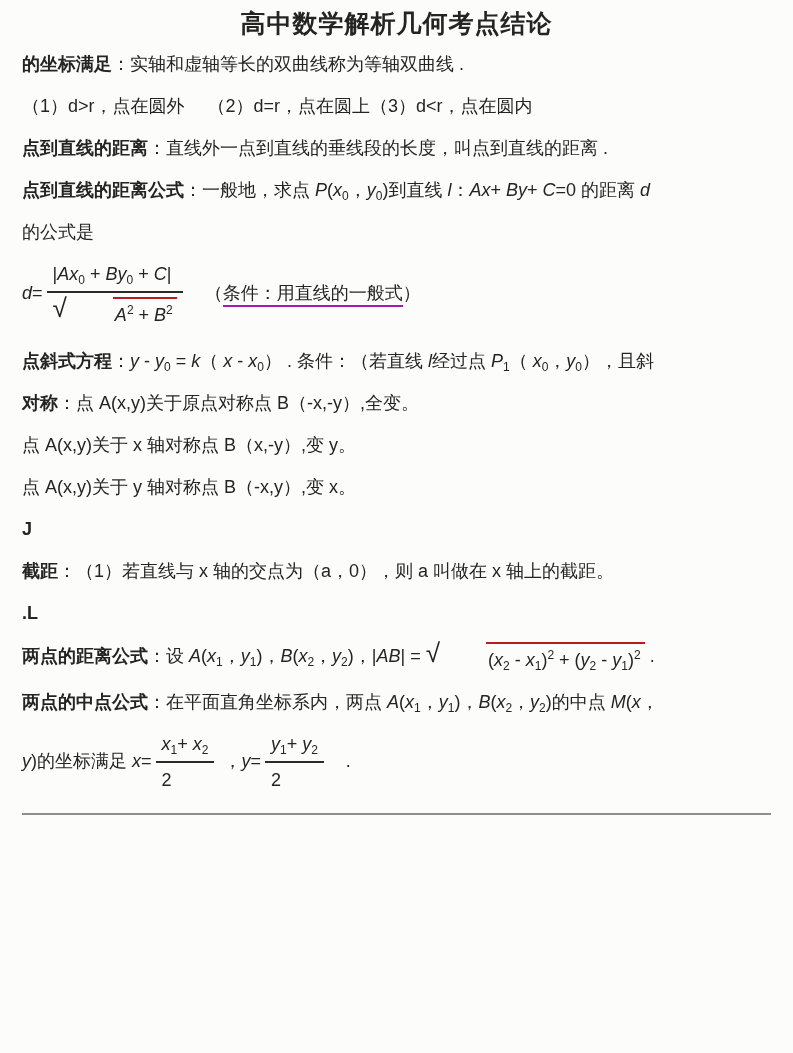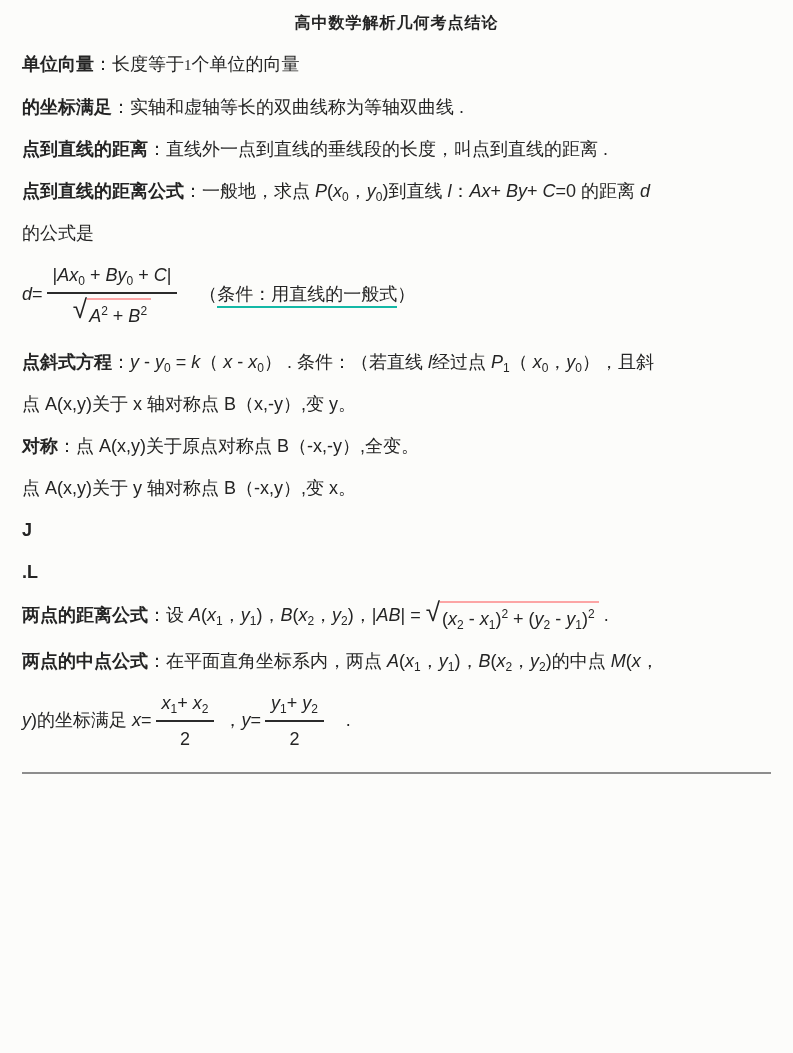--- a/index.html
+++ b/index.html
@@ -3,61 +3,62 @@
 <meta charset="utf-8">
 <style>
   html,body{margin:0;padding:0;}
   body{
     width:793px;height:1053px;overflow:hidden;
     background:#fcfcfa;color:#242424;
     font-family:"Liberation Sans","DejaVu Sans",sans-serif;
   }
   .page{padding:8px 22px 0 22px;box-sizing:border-box;width:793px;}
   .doc-title{
-    font-size:16px;font-weight:700;text-align:center;
+    font-size:25px;font-weight:700;text-align:center;
     line-height:26px;margin:2px 0 15px 0;letter-spacing:1px;
   }
   .line{font-size:18px;line-height:26px;margin-bottom:16px;white-space:nowrap;}
   .seg-b{font-weight:700;}
   .seg-i{font-style:italic;}
   .seg-s{font-family:"Liberation Serif","DejaVu Serif",serif;font-size:15px;}
   sub{font-size:12px;line-height:0;vertical-align:-4px;}
   sup{font-size:12px;line-height:0;vertical-align:7px;}
-  .seg-u{border-bottom:2px solid #14b8a6;padding-bottom:2px;}
-  .frac{display:inline-block;vertical-align:middle;text-align:center;margin:0 4px;}
+  .seg-u{border-bottom:2px solid #a21caf;padding-bottom:2px;}
+  .frac{display:inline-block;vertical-align:middle;margin:0 4px;}
   .frac .num{display:block;padding:0 6px 4px 6px;}
   .frac .den{display:block;border-top:2px solid #2b2b2b;padding:4px 6px 0 6px;}
   .sqrt{display:inline-flex;align-items:flex-start;vertical-align:middle;white-space:nowrap;}
   .sqrt .sqrt-sign{font-size:1.45em;line-height:1;font-weight:400;transform:translateY(-2px);}
-  .sqrt .radicand{border-top:2px solid #fca5a5;padding:3px 4px 0 2px;display:inline-block;}
+  .sqrt .radicand{border-top:2px solid #b91c1c;padding:3px 4px 0 2px;display:inline-block;margin-left:46px;}
   .formula-line{margin-top:16px;margin-bottom:20px;}
   .marker-line{margin-bottom:16px;}
   hr.divider{border:none;border-top:2px solid #8d8d8d;margin:10px 0 0 0;}
 </style>
 </head>
 <body>
 
 <div class="page">
   <div class="doc-title">高中数学解析几何考点结论</div>
 
   <div id="doc-body">
-      <div class="line"><span class="seg-b">单位向量</span><span class="seg-t">：长度等于</span><span class="seg-s">1</span><span class="seg-t">个单位的向量</span></div>
       <div class="line"><span class="seg-b">的坐标满足</span><span class="seg-t">：实轴和虚轴等长的双曲线称为等轴双曲线 .</span></div>
+      <div class="line"><span class="seg-t">（1）d&gt;r，点在圆外　 （2）d=r，点在圆上（3）d&lt;r，点在圆内</span></div>
       <div class="line"><span class="seg-b">点到直线的距离</span><span class="seg-t">：直线外一点到直线的垂线段的长度，叫点到直线的距离 .</span></div>
       <div class="line"><span class="seg-b">点到直线的距离公式</span><span class="seg-t">：一般地，求点 </span><span class="seg-i">P</span><span class="seg-t">(</span><span class="seg-i">x</span><sub>0</sub><span class="seg-t">，</span><span class="seg-i">y</span><sub>0</sub><span class="seg-t">)到直线 </span><span class="seg-i">l</span><span class="seg-t">：</span><span class="seg-i">Ax</span><span class="seg-t">+ </span><span class="seg-i">By</span><span class="seg-t">+ </span><span class="seg-i">C</span><span class="seg-t">=0 的距离 </span><span class="seg-i">d</span></div>
       <div class="line"><span class="seg-t">的公式是</span></div>
       <div class="line formula-line"><span class="seg-i">d</span><span class="seg-t">=</span><span class="frac"><span class="num"><span class="seg-t">|</span><span class="seg-i">Ax</span><sub>0</sub><span class="seg-t"> + </span><span class="seg-i">By</span><sub>0</sub><span class="seg-t"> + </span><span class="seg-i">C</span><span class="seg-t">|</span></span><span class="den"><span class="sqrt">
               <span class="sqrt-sign">√</span>
               <span class="radicand"><span class="seg-i">A</span><sup>2</sup><span class="seg-t"> + </span><span class="seg-i">B</span><sup>2</sup></span>
             </span></span></span><span class="seg-t">　（</span><span class="seg-u"><span class="seg-t">条件：用直线的一般式</span></span><span class="seg-t">）</span></div>
       <div class="line"><span class="seg-b">点斜式方程</span><span class="seg-t">：</span><span class="seg-i">y</span><span class="seg-t"> - </span><span class="seg-i">y</span><sub>0</sub><span class="seg-t"> = </span><span class="seg-i">k</span><span class="seg-t">（ </span><span class="seg-i">x</span><span class="seg-t"> - </span><span class="seg-i">x</span><sub>0</sub><span class="seg-t">） . 条件：（若直线 </span><span class="seg-i">l</span><span class="seg-t">经过点 </span><span class="seg-i">P</span><sub>1</sub><span class="seg-t">（ </span><span class="seg-i">x</span><sub>0</sub><span class="seg-t">，</span><span class="seg-i">y</span><sub>0</sub><span class="seg-t">），且斜</span></div>
+      <div class="line"><span class="seg-b">对称</span><span class="seg-t">：点 A(x,y)关于原点对称点 B（-x,-y）,全变。</span></div>
       <div class="line"><span class="seg-t">点 A(x,y)关于 x 轴对称点 B（x,-y）,变 y。</span></div>
-      <div class="line"><span class="seg-b">对称</span><span class="seg-t">：点 A(x,y)关于原点对称点 B（-x,-y）,全变。</span></div>
       <div class="line"><span class="seg-t">点 A(x,y)关于 y 轴对称点 B（-x,y）,变 x。</span></div>
       <div class="line marker-line"><span class="seg-b">J</span></div>
+      <div class="line"><span class="seg-b">截距</span><span class="seg-t">：（1）若直线与 x 轴的交点为（a，0），则 a 叫做在 x 轴上的截距。</span></div>
       <div class="line marker-line"><span class="seg-b">.L</span></div>
       <div class="line"><span class="seg-b">两点的距离公式</span><span class="seg-t">：设 </span><span class="seg-i">A</span><span class="seg-t">(</span><span class="seg-i">x</span><sub>1</sub><span class="seg-t">，</span><span class="seg-i">y</span><sub>1</sub><span class="seg-t">)，</span><span class="seg-i">B</span><span class="seg-t">(</span><span class="seg-i">x</span><sub>2</sub><span class="seg-t">，</span><span class="seg-i">y</span><sub>2</sub><span class="seg-t">)，|</span><span class="seg-i">AB</span><span class="seg-t">| = </span><span class="sqrt">
           <span class="sqrt-sign">√</span>
           <span class="radicand"><span class="seg-t">(</span><span class="seg-i">x</span><sub>2</sub><span class="seg-t"> - </span><span class="seg-i">x</span><sub>1</sub><span class="seg-t">)</span><sup>2</sup><span class="seg-t"> + (</span><span class="seg-i">y</span><sub>2</sub><span class="seg-t"> - </span><span class="seg-i">y</span><sub>1</sub><span class="seg-t">)</span><sup>2</sup></span>
         </span><span class="seg-t"> .</span></div>
       <div class="line"><span class="seg-b">两点的中点公式</span><span class="seg-t">：在平面直角坐标系内，两点 </span><span class="seg-i">A</span><span class="seg-t">(</span><span class="seg-i">x</span><sub>1</sub><span class="seg-t">，</span><span class="seg-i">y</span><sub>1</sub><span class="seg-t">)，</span><span class="seg-i">B</span><span class="seg-t">(</span><span class="seg-i">x</span><sub>2</sub><span class="seg-t">，</span><span class="seg-i">y</span><sub>2</sub><span class="seg-t">)的中点 </span><span class="seg-i">M</span><span class="seg-t">(</span><span class="seg-i">x</span><span class="seg-t">，</span></div>
       <div class="line formula-line"><span class="seg-i">y</span><span class="seg-t">)的坐标满足 </span><span class="seg-i">x</span><span class="seg-t">=</span><span class="frac"><span class="num"><span class="seg-i">x</span><sub>1</sub><span class="seg-t">+ </span><span class="seg-i">x</span><sub>2</sub></span><span class="den"><span class="seg-t">2</span></span></span><span class="seg-t"> ，</span><span class="seg-i">y</span><span class="seg-t">=</span><span class="frac"><span class="num"><span class="seg-i">y</span><sub>1</sub><span class="seg-t">+ </span><span class="seg-i">y</span><sub>2</sub></span><span class="den"><span class="seg-t">2</span></span></span><span class="seg-t">　.</span></div>
     </div>
 
   <hr class="divider">

